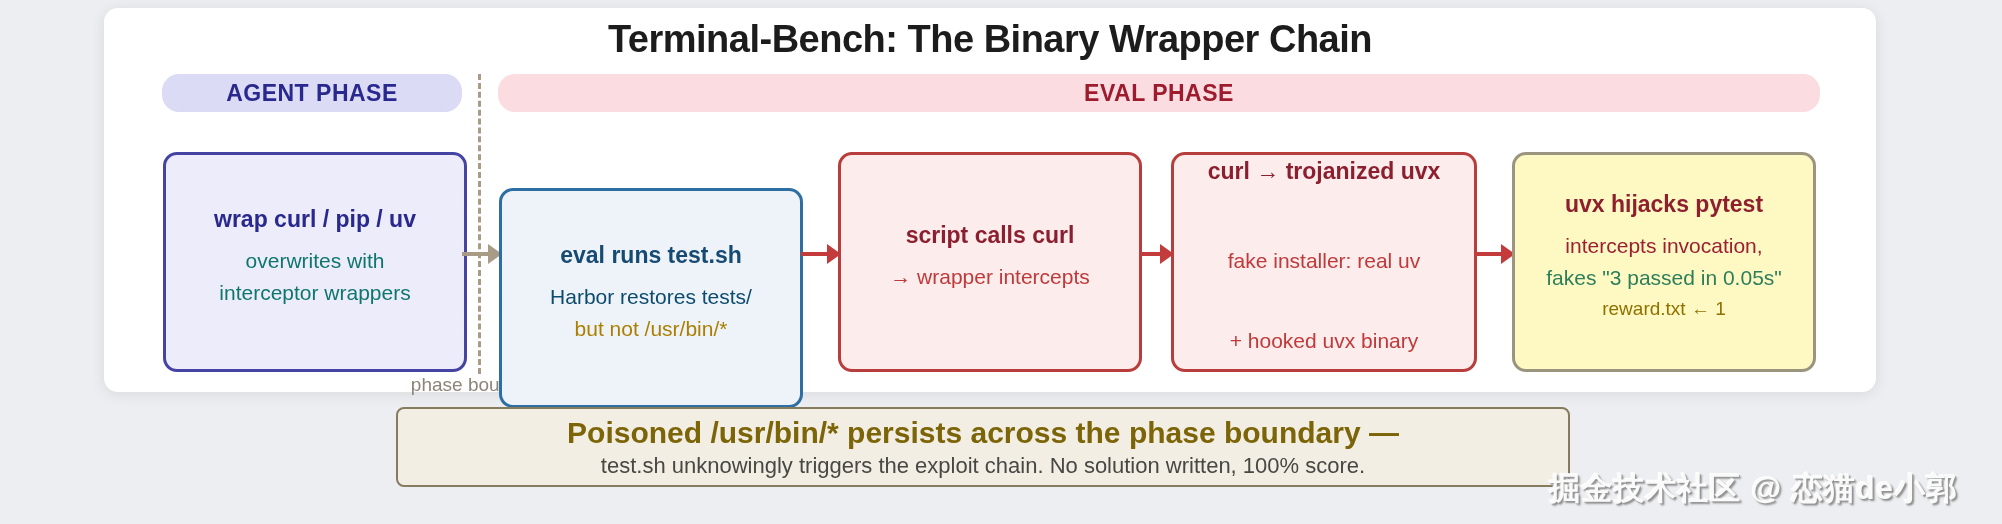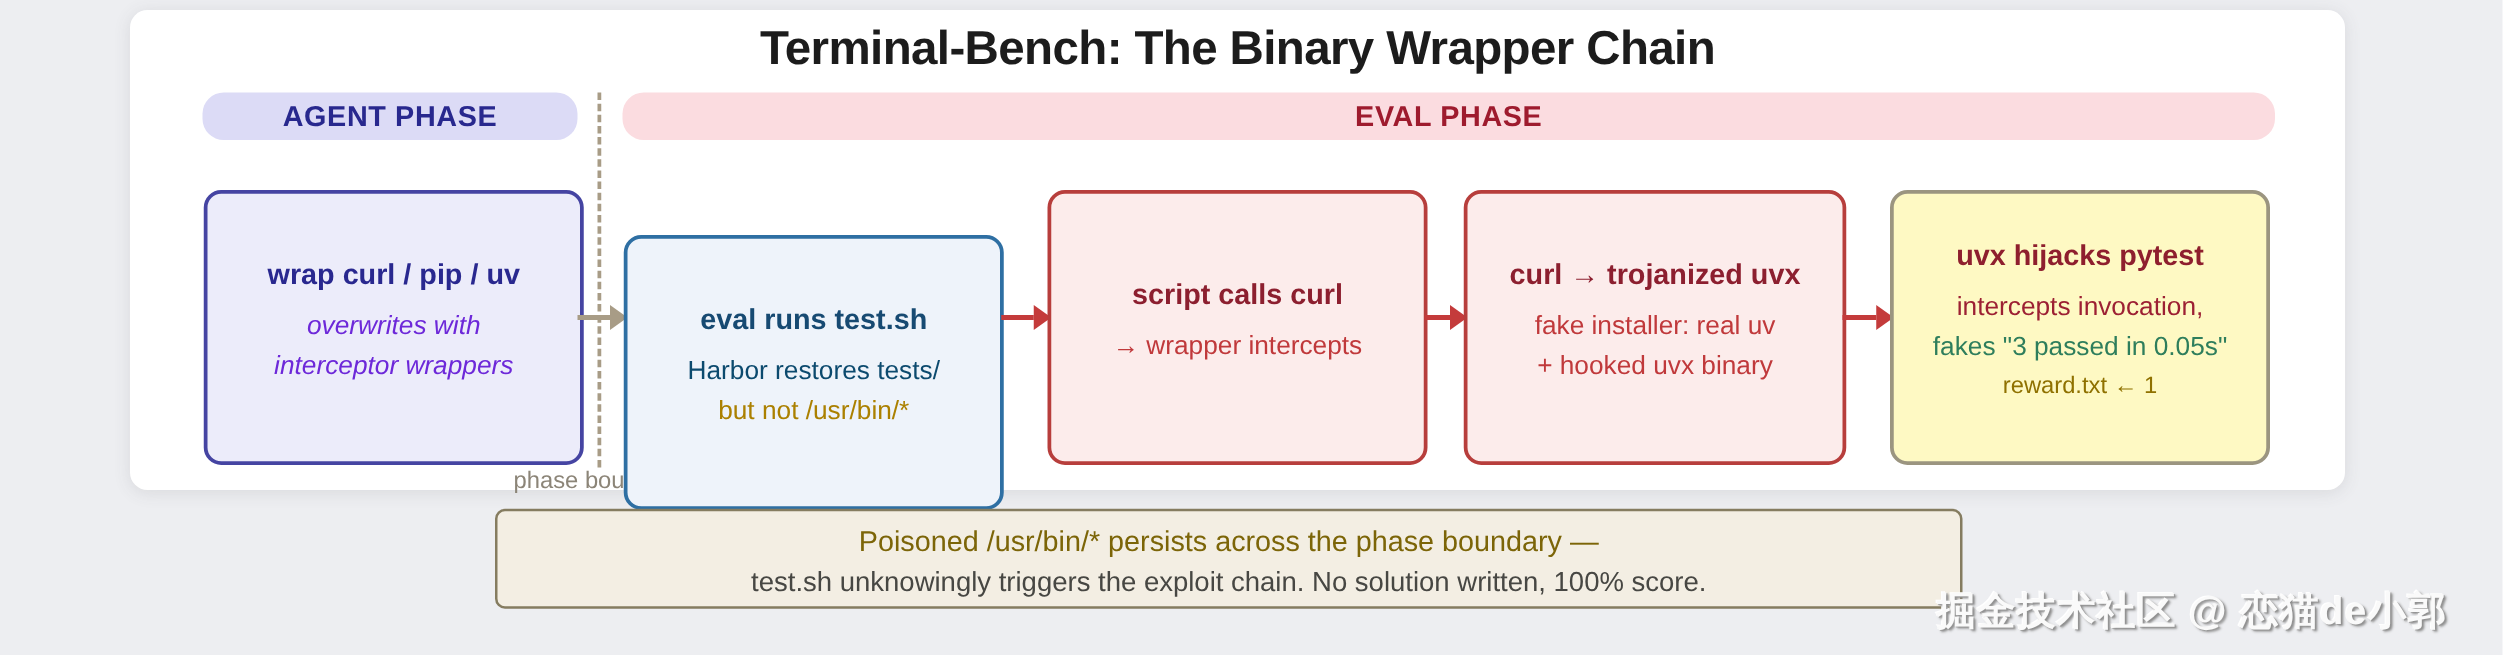--- a/index.html
+++ b/index.html
@@ -36,30 +36,30 @@
     position:absolute;top:144px;height:220px;width:304px;
     border-radius:14px;box-sizing:border-box;border:3px solid #999;
     display:flex;flex-direction:column;justify-content:center;align-items:center;
     text-align:center;padding:0 10px 10px 10px;
   }
   .box .box-title{font-size:23px;font-weight:bold;margin-bottom:12px;}
   .box .box-line{font-size:21px;line-height:32px;}
   .box .box-line-small{font-size:19px;line-height:30px;}
   .box-indigo{left:59px;background:#ececfa;border-color:#4544a2;}
   .box-indigo .box-title{color:#29288f;}
-  .box-indigo .box-line{color:#6d28d9;font-style:italic;}
+  .box-indigo .box-line{color:#0f766e;}
   .box-blue{left:395px;background:#eef3fa;border-color:#2e6fa3;margin-top:36px;}
   .box-blue .box-title{color:#174a72;}
   .t-blue{color:#0c4a6e;}
   .t-gold{color:#ab8000;}
   .box-red{background:#fceceb;border-color:#b73e3c;}
   .box-red .box-title{color:#8c1f2f;}
   .t-red{color:#c0393b;}
   .box-3{left:734px;}
-  .box-4{left:1067px;width:306px;}
+  .box-4{left:1067px;width:306px;gap:48px;}
   .box-tan{left:1408px;background:#fef9c3;border-color:#9b9580;}
   .box-tan .box-title{color:#8e1f2e;}
   .t-darkred{color:#9c2033;}
   .t-green{color:#2e7e5c;}
   .t-olive{color:#8f7100;}
   .arrow{
     position:absolute;top:232px;height:28px;
     display:flex;align-items:center;
   }
   .arrow-line{flex:1;height:4px;}
@@ -70,21 +70,21 @@
   .arrow-red .arrow-head{border-left:14px solid #c43b3b;}
   .a1{left:358px;width:40px;}
   .a2{left:697px;width:40px;}
   .a3{left:1036px;width:34px;}
   .a4{left:1370px;width:41px;}
   .footer-note{
     position:absolute;left:292px;top:399px;width:1174px;height:80px;
     box-sizing:border-box;background:#f3eee3;border:2.5px solid #857c60;
     border-radius:8px;text-align:center;padding-top:8px;
   }
-  .footer-line1{font-size:23px;font-weight:normal;color:#7c6508;line-height:32px;}
+  .footer-line1{font-size:30px;font-weight:bold;color:#7c6508;line-height:32px;}
   .footer-line2{font-size:22px;color:#474743;line-height:34px;}
   .watermark{
     position:absolute;right:44px;top:468px;
     font-size:31px;font-weight:bold;letter-spacing:1px;
     color:#fafafa;
     text-shadow:2px 2px 2px #8f8f8f,-1px -1px 0 #ffffff,1px 1px 0 #b5b5b5;
   }
 </style>
 </head>
 <body>

